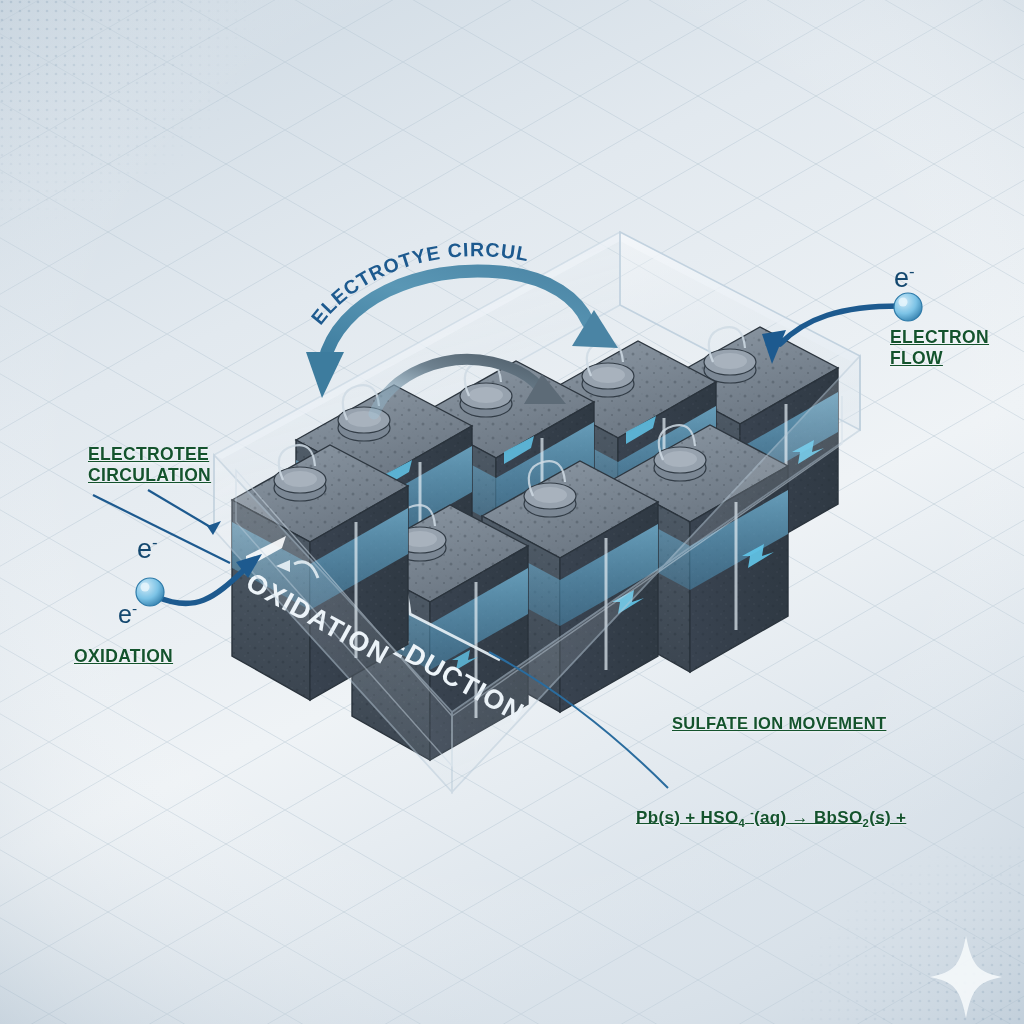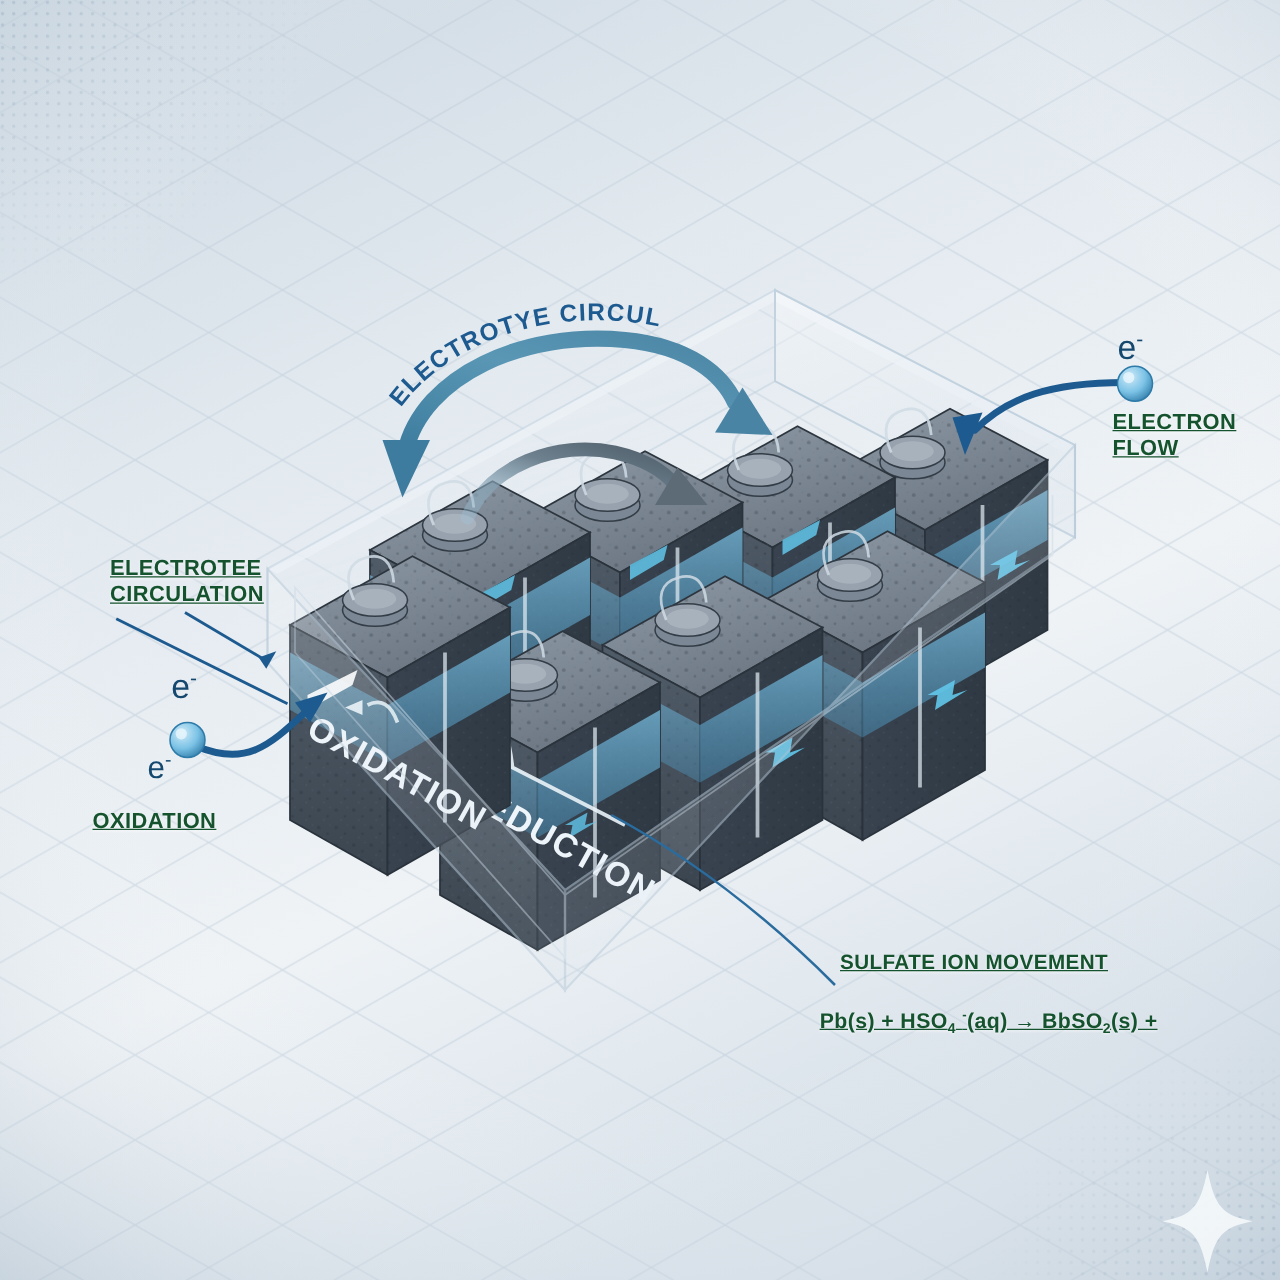--- a/index.html
+++ b/index.html
@@ -342,19 +342,19 @@
 
 <div class="emark mid" style="left:118px;top:600px;"><span>e</span><span class="sup">-</span></div>
 
 <div class="lbl sz18" style="left:74px;top:646px;">OXIDATION</div>
 
 <div class="emark big" style="left:894px;top:262px;"><span>e</span><span class="sup">-</span></div>
 
 <div class="lbl sz18" style="left:890px;top:327px;text-align:left;">ELECTRON
 FLOW</div>
 
-<div class="lbl sz17" style="left:672px;top:713px;margin-top:47px;">SULFATE ION MOVEMENT</div>
-
-<div class="lbl eq" style="left:636px;top:780px;width:290px;text-align:right;">
+<div class="lbl sz17" style="left:672px;top:713px;">SULFATE ION MOVEMENT</div>
+
+<div class="lbl eq" style="left:636px;top:780px;width:290px;text-align:left;">
   <div id="eqL1"><span>Pb(s) + HSO</span><span class="sub">4</span><span> </span><span class="sup">-</span><span>(aq) → BbSO</span><span class="sub">2</span><span>(s) +</span></div>
 </div>
 
 </div>
 
 </body></html>

